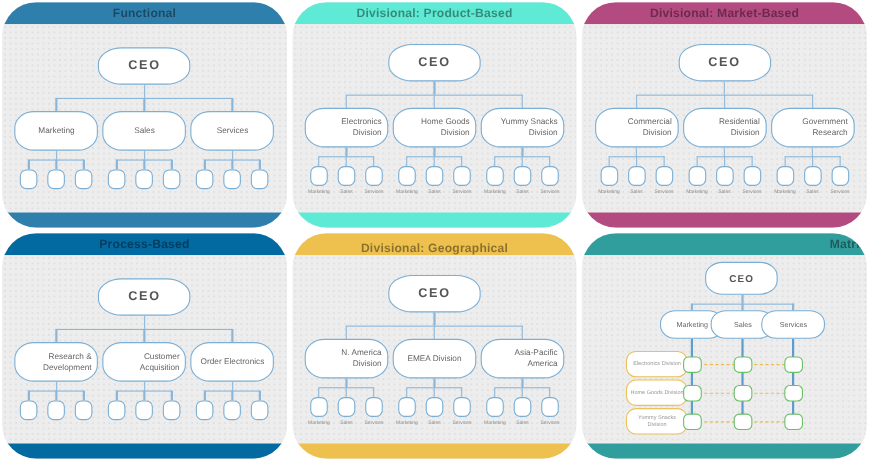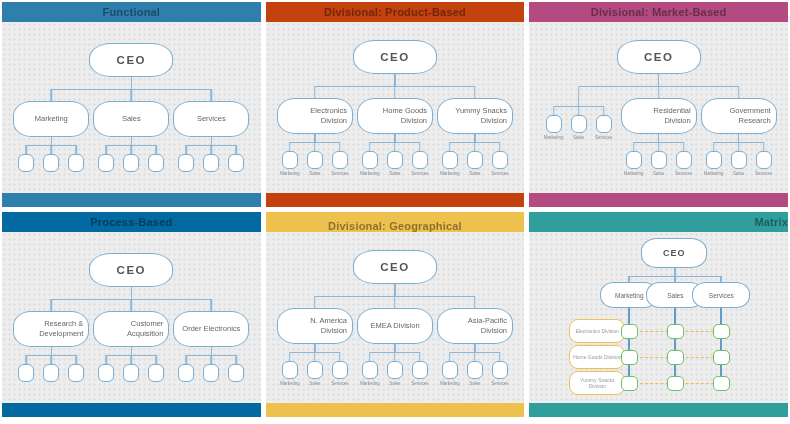--- a/index.html
+++ b/index.html
@@ -1,22 +1,22 @@
 <!DOCTYPE html>
 <html><head>
 <meta charset="utf-8">
 <style>
   html,body{margin:0;padding:0;background:#ffffff;font-family:"Liberation Sans",sans-serif;}
   .stage{width:790px;height:424px;background:#ffffff;box-sizing:border-box;padding:2px 2px 7px 2px;}
   .grid{display:grid;grid-template-columns:1fr 1fr 1fr;grid-template-rows:1fr 1fr;gap:5px;width:100%;height:100%;}
-  .panel{display:flex;flex-direction:column;overflow:hidden;background:#ededed;}
+  .panel{display:flex;flex-direction:column;overflow:hidden;background:#ededed;border-radius:31px;}
   .phead{height:20px;flex:0 0 20px;display:flex;align-items:center;justify-content:center;
          font-size:11px;font-weight:bold;color:rgba(0,0,0,0.42);letter-spacing:.2px;}
   .pfoot{height:14px;flex:0 0 14px;}
-  .c0{background:#2f7fad;} .c1{background:#c2410c;} .c2{background:#b34a80;}
+  .c0{background:#2f7fad;} .c1{background:#5eead4;} .c2{background:#b34a80;}
   .c3{background:#0369a1;} .c4{background:#eec14f;align-items:flex-end;} .c5{background:#319e9e;justify-content:flex-end;}
   .pbody{flex:1;position:relative;
          background-color:#ededed;
          background-image:radial-gradient(#e0e0e0 1px, transparent 1.3px);
          background-size:5px 5px;
          display:flex;flex-direction:column;align-items:center;justify-content:center;}
   
   .node{background:#ffffff;border:1.5px solid #7aaed4;color:#666;box-sizing:border-box;
         display:flex;align-items:center;justify-content:center;text-align:right;}
   .root{width:84px;height:34px;border-radius:22px/15px;font-size:11.5px;font-weight:600;
@@ -215,20 +215,21 @@
   <section class="panel">
     <header class="phead c2">
       <span>Divisional: Market-Based</span>
     </header>
     <div class="pbody">
       <div class="node root">CEO</div>
       <div class="trunk"></div>
       <div class="crow">
         <div class="ccol">
           <span class="vstub"></span>
+          <div class="node child">Commercial Division</div>
           <div class="substem"></div>
           <div class="lrow">
             <div class="lcol">
                   <span class="vstub"></span>
                   <div class="leaf"></div>
                   <span class="llab">Marketing</span>
                 </div>
             <div class="lcol">
                   <span class="vstub"></span>
                   <div class="leaf"></div>
@@ -407,21 +408,21 @@
                 </div>
             <div class="lcol">
                   <span class="vstub"></span>
                   <div class="leaf"></div>
                   <span class="llab">Services</span>
                 </div>
           </div>
         </div>
         <div class="ccol">
           <span class="vstub"></span>
-          <div class="node child">Asia-Pacific Division</div>
+          <div class="node child">Asia-Pacific America</div>
           <div class="substem"></div>
           <div class="lrow">
             <div class="lcol">
                   <span class="vstub"></span>
                   <div class="leaf"></div>
                   <span class="llab">Marketing</span>
                 </div>
             <div class="lcol">
                   <span class="vstub"></span>
                   <div class="leaf"></div>

